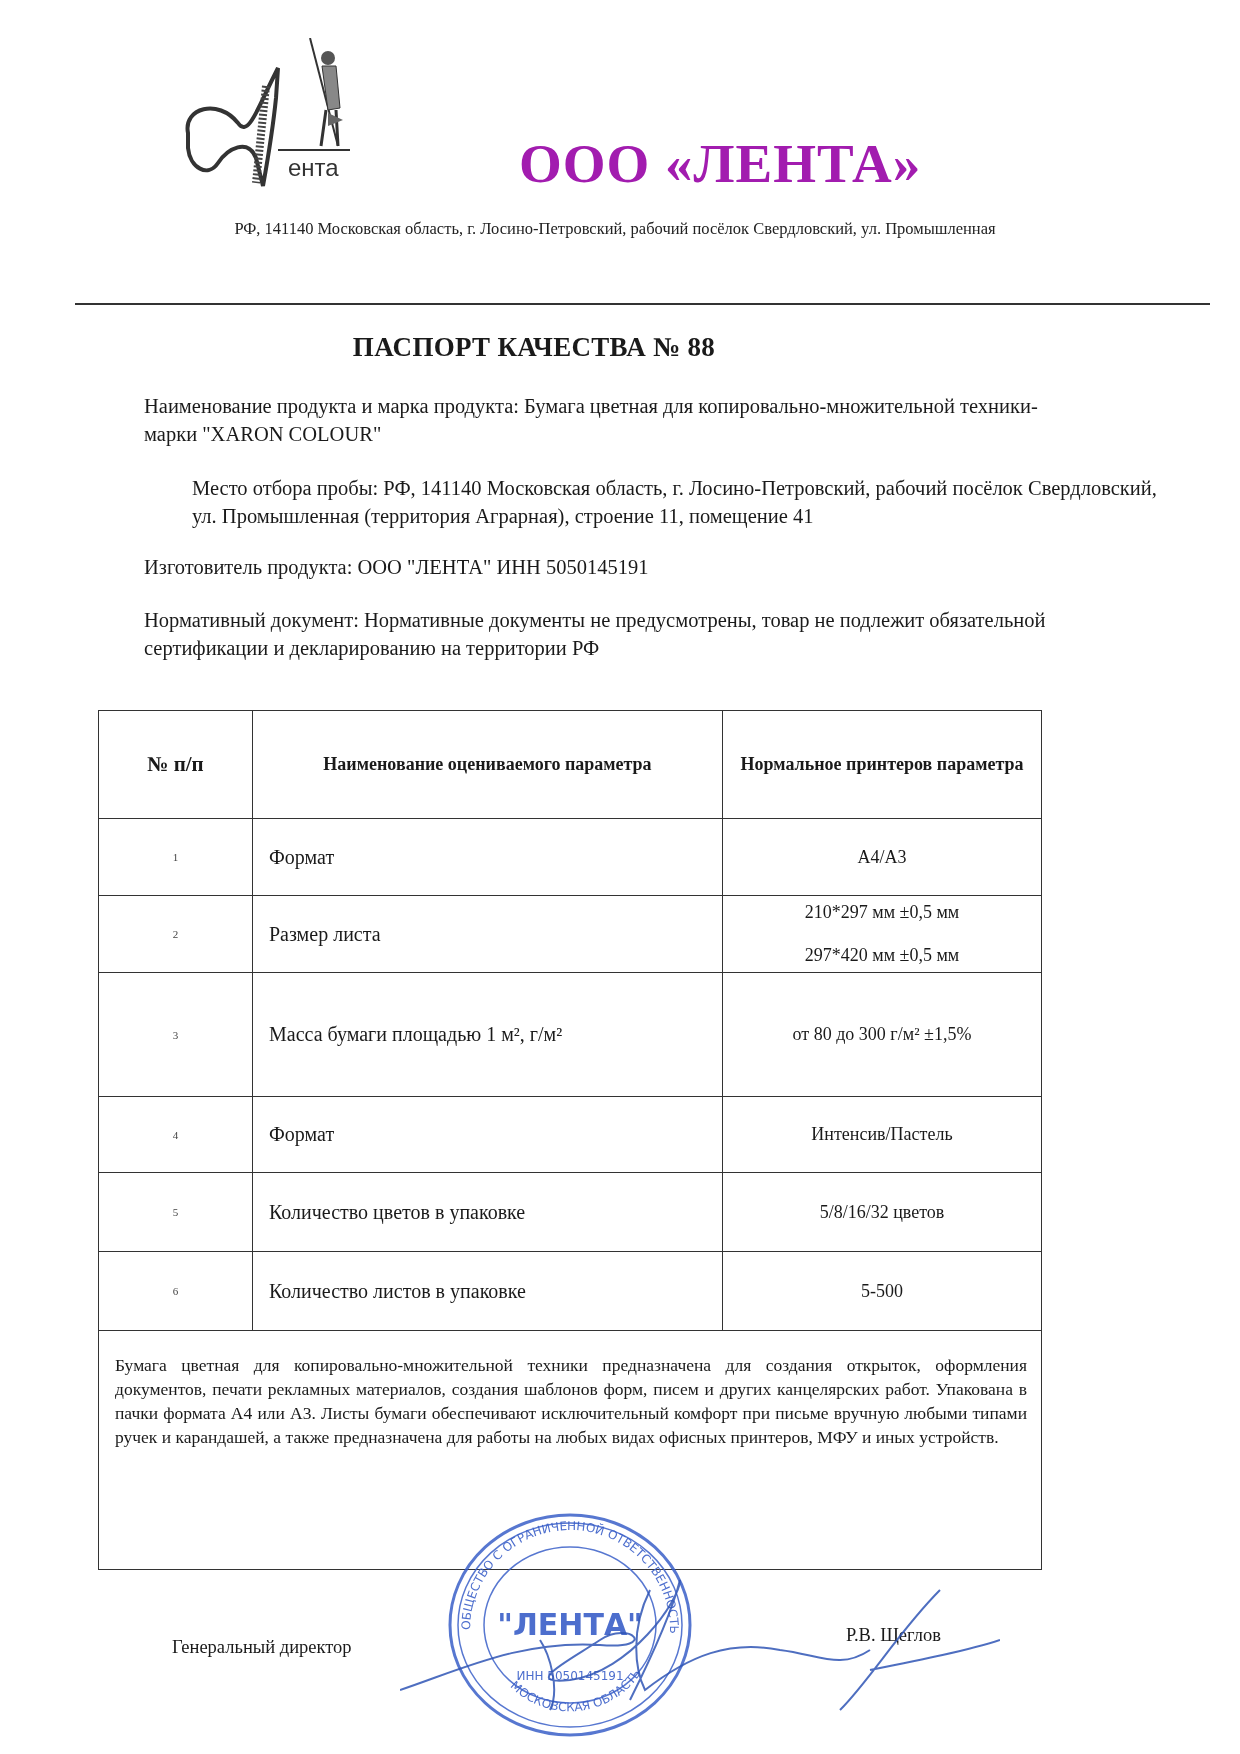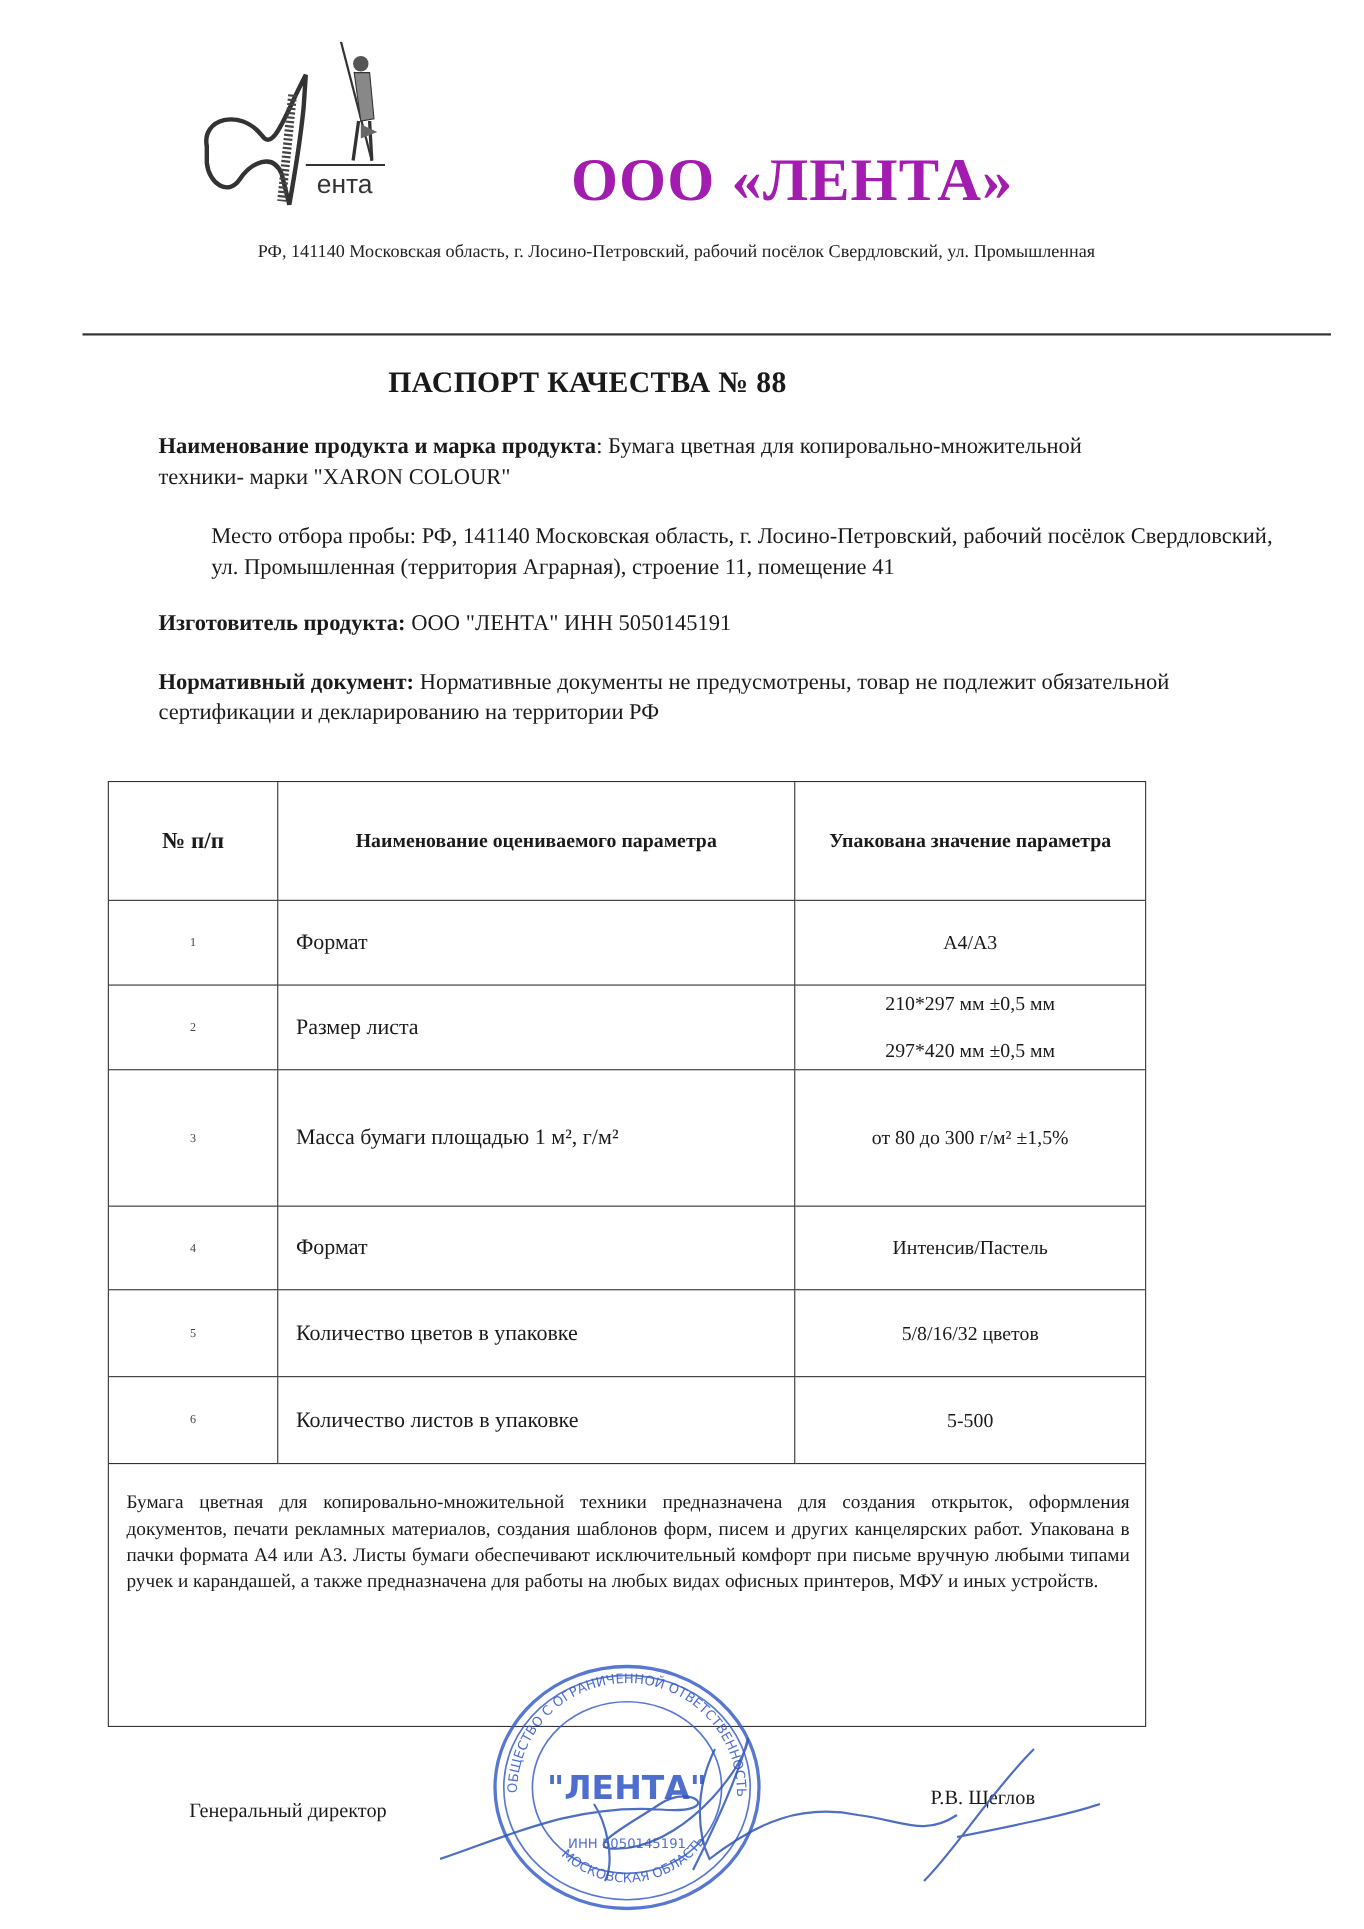--- a/index.html
+++ b/index.html
@@ -29,21 +29,21 @@
       border-top: 2px solid #333;
     }
 
     
     .doc-title {
       left: 0; top: 332px; width: 1068px; text-align: center;
       font-size: 27px; font-weight: bold; letter-spacing: 0.3px;
     }
 
     .para { font-size: 20.5px; line-height: 28px; color: #1a1a1a; }
-    .para b { font-weight: bold; }
+    .para b { font-weight: normal; }
     .p1 { left: 144px; top: 392px; width: 900px; }
     .p2 { left: 144px; top: 474px; width: 980px; margin-left: 48px; }
     .p3 { left: 144px; top: 553px; width: 900px; }
     .p4 { left: 144px; top: 606px; width: 980px; }
 
     
     .table-wrap {
       left: 98px; top: 710px; width: 944px; height: 860px;
       border: 1.5px solid #333; box-sizing: border-box;
     }
@@ -131,21 +131,21 @@
 <div class="abs para p4">
   <b>Нормативный документ: </b><span>Нормативные документы не предусмотрены, товар не подлежит обязательной сертификации и декларированию на территории РФ</span>
 </div>
 
 <div class="abs table-wrap">
   <table class="params">
     <tbody>
         <tr>
       <th class="c-num">№ п/п</th>
       <th class="c-name">Наименование оцениваемого параметра</th>
-      <th class="c-val">Упакована значение параметра</th>
+      <th class="c-val">Нормальное принтеров параметра</th>
     </tr>
     <tr class="r1">
       <td class="c-num">1</td>
       <td class="c-name">Формат</td>
       <td class="c-val">A4/A3</td>
     </tr>
     <tr class="r2">
       <td class="c-num">2</td>
       <td class="c-name">Размер листа</td>
       <td class="c-val">

